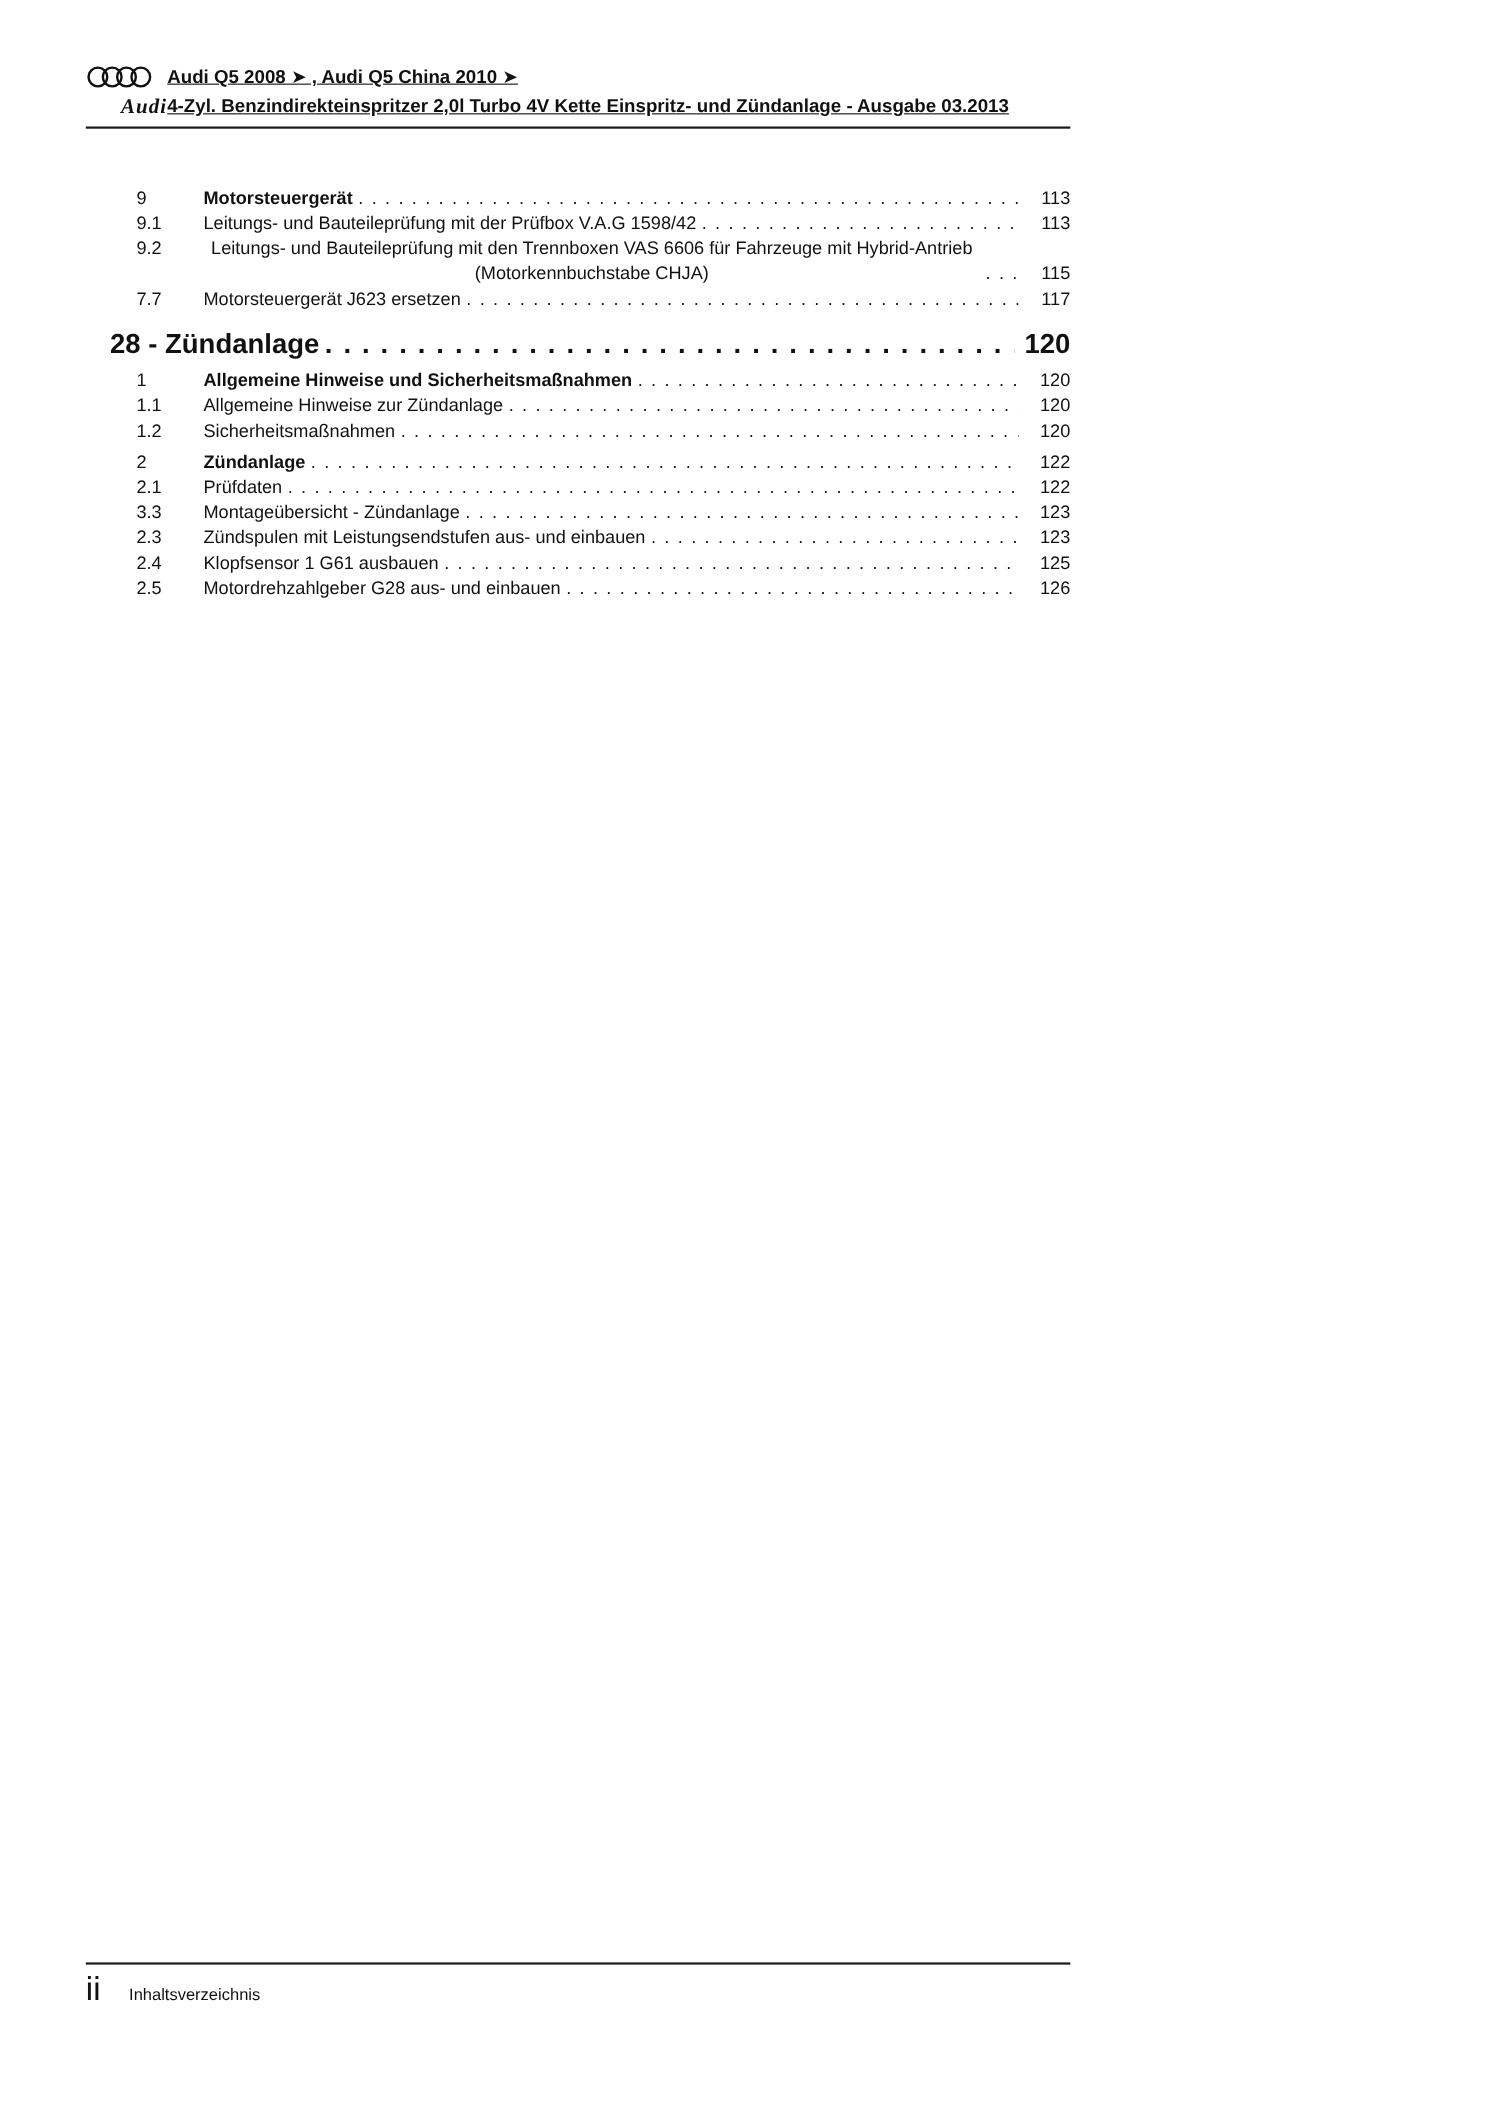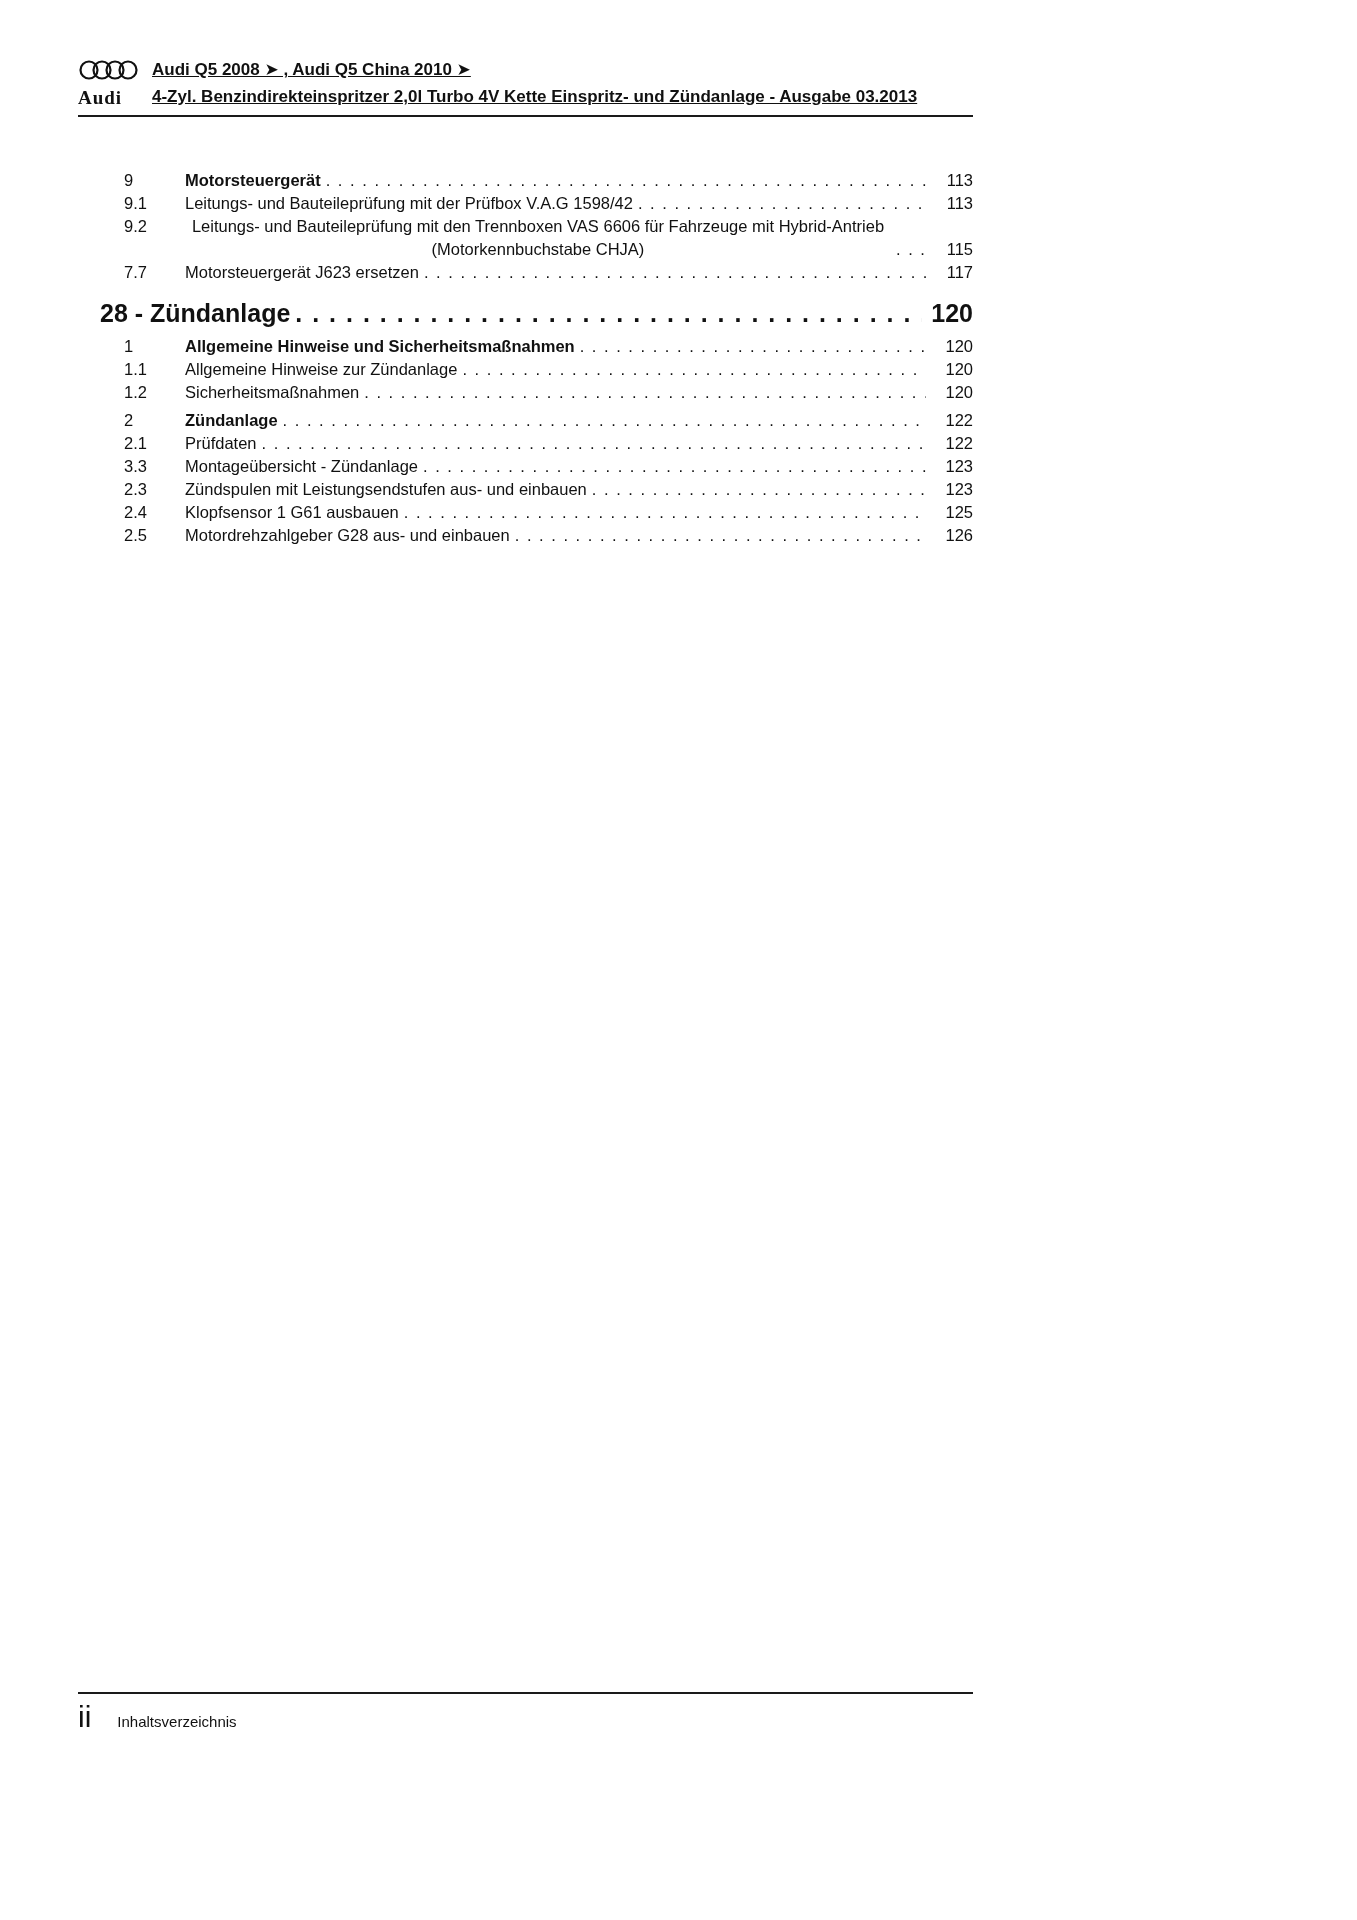--- a/index.html
+++ b/index.html
@@ -18,22 +18,22 @@
     top: 56px;
     width: 895px;
   }
 
   
   .header-grid { display: flex; align-items: flex-start; }
   .logo-col { width: 74px; flex: none; }
   .rings { display: block; margin-top: 3px; }
   .brand {
     font-family: "Liberation Serif", "DejaVu Serif", serif;
-    font-weight: bold; 
-    font-size: 19px; margin-top: 6px; letter-spacing: 1px;
+    font-weight: bold; font-style: italic;
+    font-size: 19px; margin-top: 6px; letter-spacing: 1px; text-align: right;
   }
   .title-col { flex: 1; text-decoration: underline; }
   .hline { font-size: 17px; font-weight: bold; line-height: 27px; white-space: nowrap; }
   .rule { height: 2px; background: #1a1a1a; margin-top: 5px; }
 
   
   .toc { margin-top: 52px; }
   .toc-row {
     display: flex;
     font-size: 16.5px;
@@ -62,21 +62,21 @@
     padding-left: 22px;
     margin-top: 14px;
     margin-bottom: 7px;
   }
   .toc-row.chapter .toc-page { min-width: 46px; }
 
   
   .footer {
     position: absolute;
     left: 78px;
-    top: 1687px;
+    top: 1779px;
     width: 895px;
     text-align: right;
   }
   .footer-row { display: flex; align-items: baseline; margin-top: 6px; }
   .page-label { font-size: 30px; line-height: 34px; }
   .footer-text { font-size: 15px; margin-left: 26px; }
 </style>
 </head>
 <body>
 

